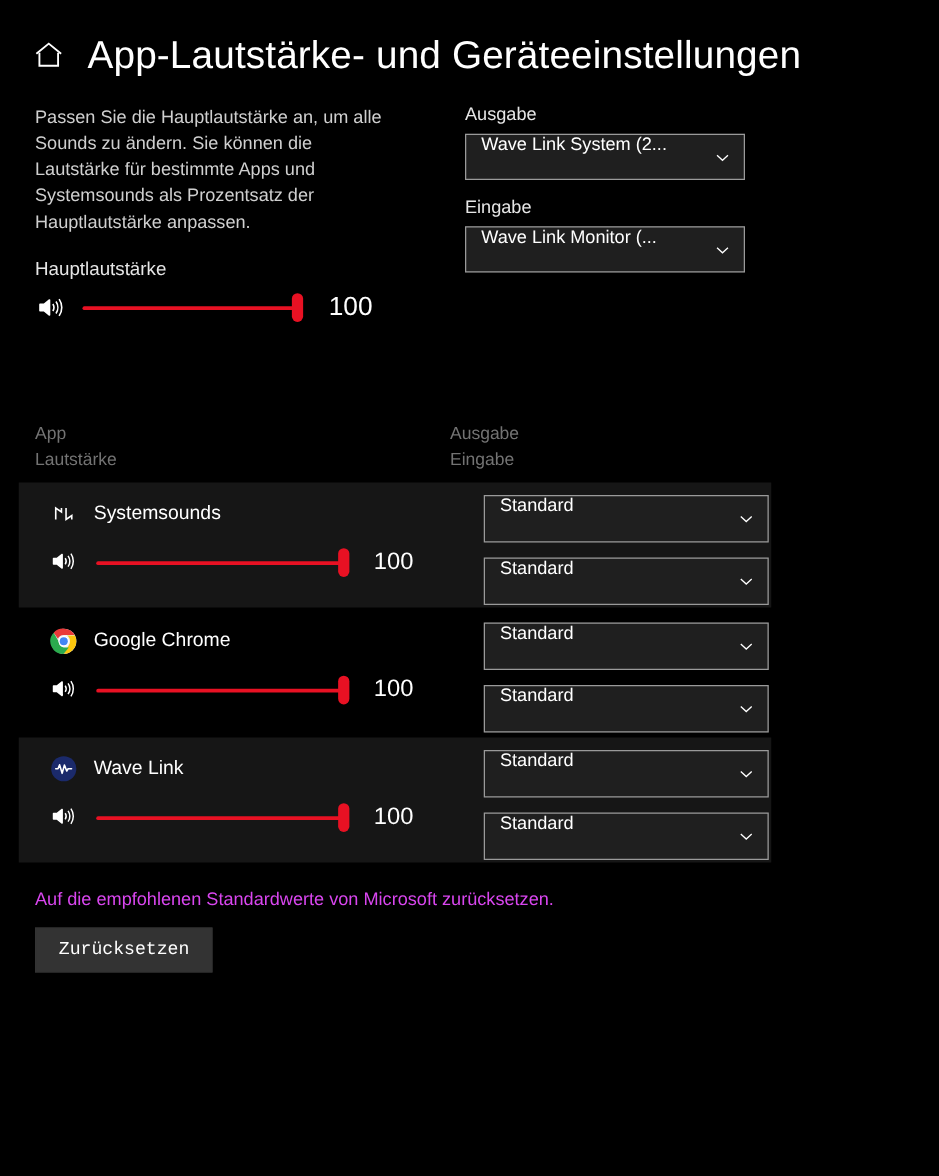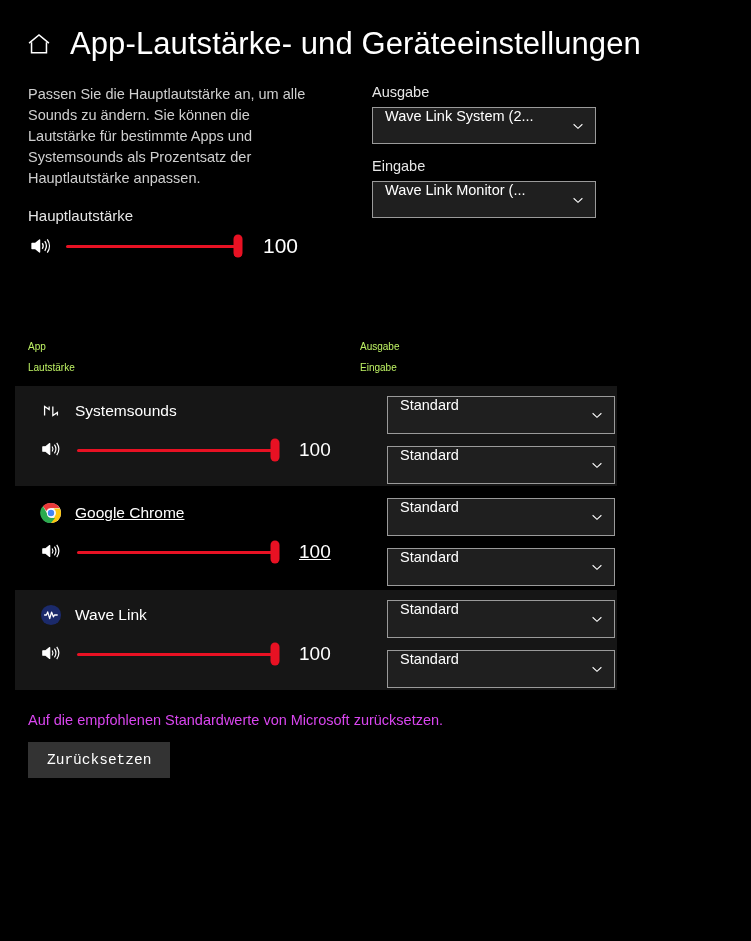--- a/index.html
+++ b/index.html
@@ -149,43 +149,42 @@
   }
 
   
   .list-head {
     display: flex;
     padding: 0 0 0 28px;
     margin-top: 78px;
   }
   .list-head .col-left { width: 332px; }
   .list-head .hdr {
-    font-size: 10px;
-    color: #bef264;
+    font-size: 14px;
+    color: #737373;
     line-height: 21px;
   }
 
   
   .app-rows {
     margin-top: 8px;
   }
   .app-row {
     position: relative;
     height: 100px;
     margin-bottom: 2px;
   }
   .app-row.shaded {
     background: #161616;
     width: 602px;
     margin-left: 15px;
   }
   .app-row.plain {
     width: 602px;
     margin-left: 15px;
-    text-decoration: underline;
   }
   .app-row-inner {
     position: relative;
     height: 100%;
     padding-left: 24px;
     box-sizing: border-box;
   }
   .app-title {
     display: flex;
     align-items: center;

